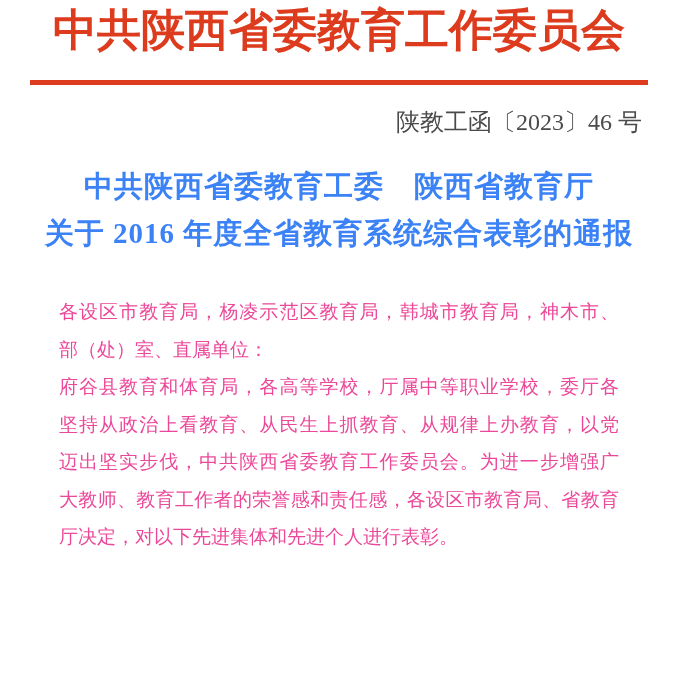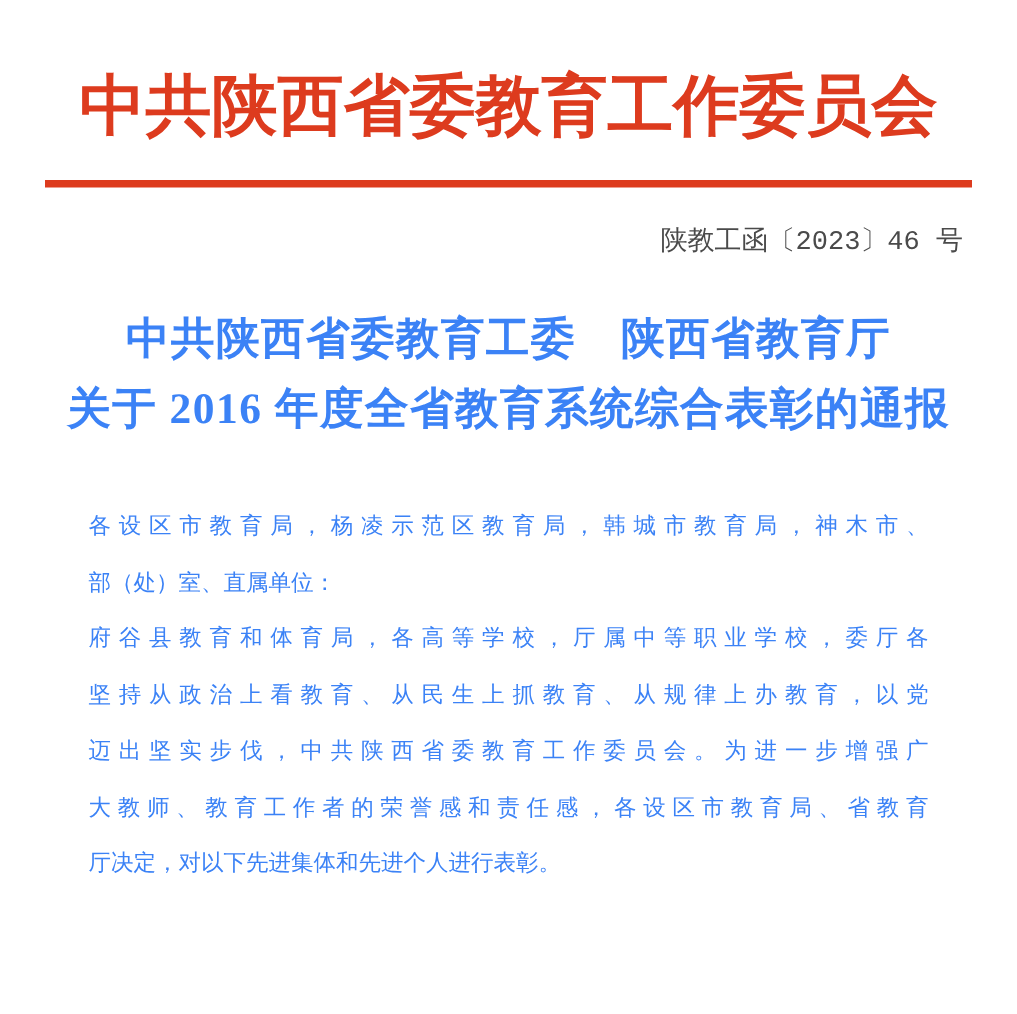--- a/index.html
+++ b/index.html
@@ -6,64 +6,62 @@
   body {
     width: 678px;
     height: 676px;
     background: #ffffff;
     overflow: hidden;
     font-family: "Liberation Serif", "DejaVu Serif", serif;
   }
   .page { position: relative; width: 678px; height: 676px; background: #ffffff; }
 
   .org-header {
-    margin-top: 40px;
     text-align: center;
     font-size: 44px;
     line-height: 62px;
     font-weight: bold;
     color: #dd3b1e;
     letter-spacing: 0px;
     white-space: nowrap;
   }
 
   .red-rule {
     margin: 18px 30px 0 30px;
     height: 5px;
     background: #dd3b1e;
   }
 
   .doc-number {
     margin-top: 22px;
     padding-right: 36px;
     text-align: right;
-    font-size: 18px;
+    font-size: 24px;
     line-height: 30px;
     color: #4a4a4a;
     white-space: nowrap;
-    font-family: Liberation Mono, monospace;
   }
 
   .title {
     margin: 26px 0 0 0;
     text-align: center;
     font-size: 29px;
     line-height: 47px;
     font-weight: bold;
     color: #3b82f6;
     letter-spacing: 1px;
   }
   .title .title-line { white-space: nowrap; }
 
   .body-text {
     margin: 36px 0 0 59px;
     width: 560px;
-    font-size: 15px;
+    font-size: 19px;
     line-height: 37.5px;
-    color: #3b82f6;
+    color: #ec4899;
   }
   .body-text .line { min-height: 37.5px; }
   .body-text .line.justify {
     text-align: justify;
     text-align-last: justify;
   }
   .body-text .line.indent { text-indent: 38px; }
 </style>
 </head>
 <body>

